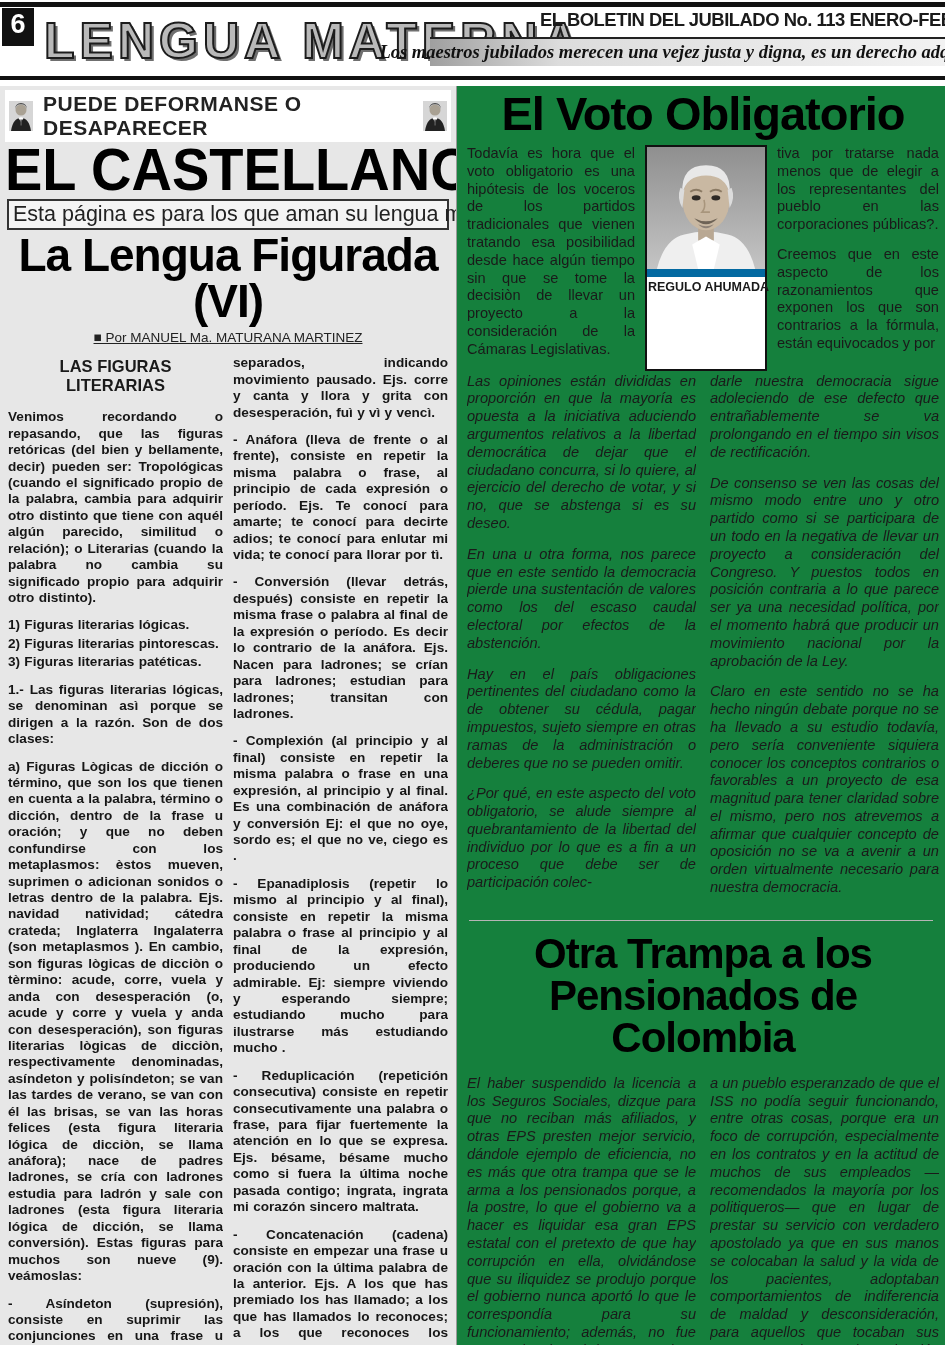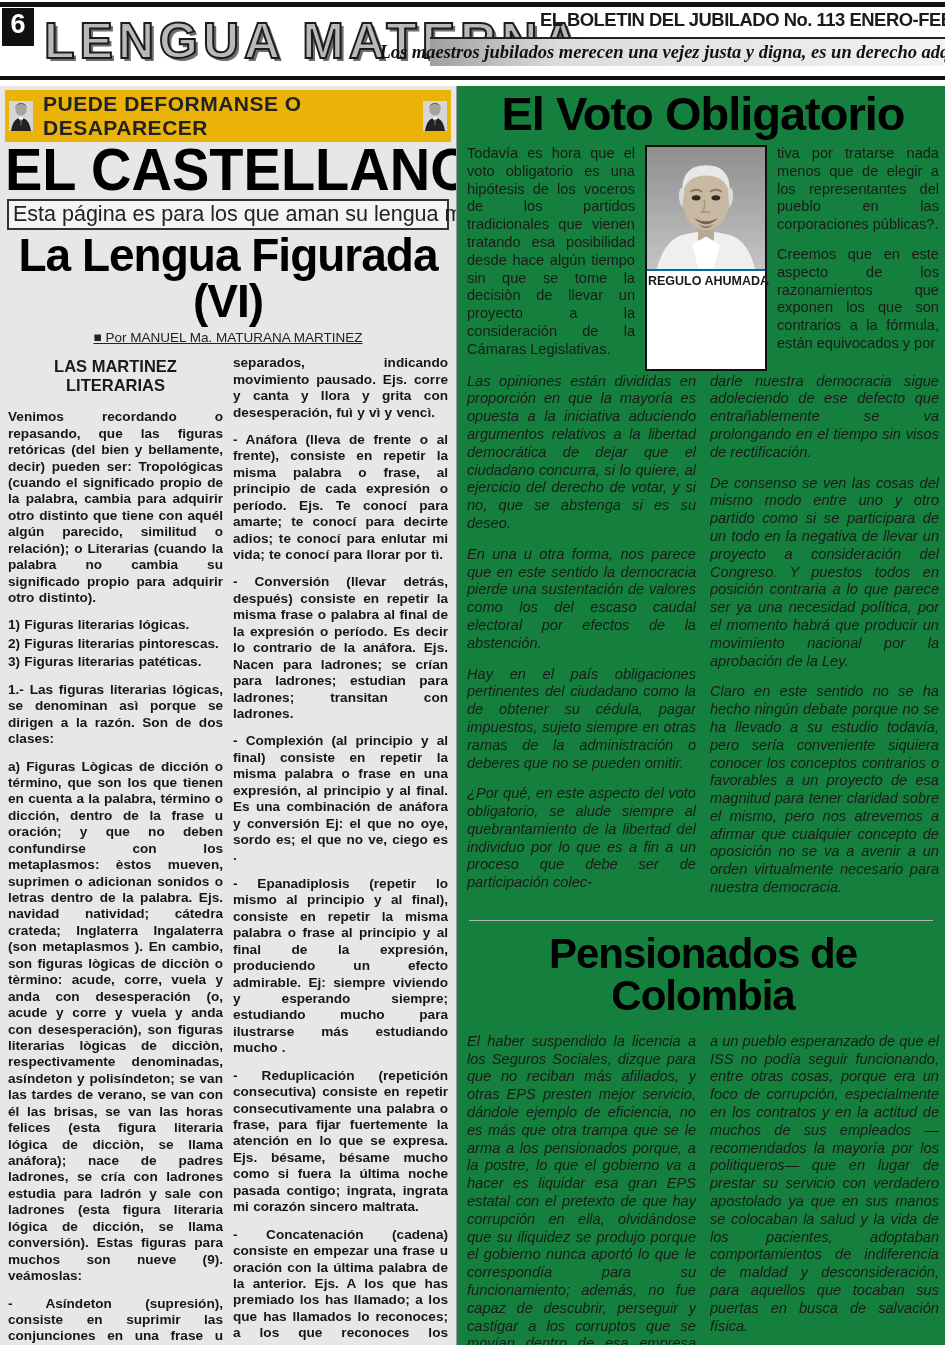--- a/index.html
+++ b/index.html
@@ -50,21 +50,21 @@
     width: 456px; height: 100%;
     background: #e7e7e7;
     padding: 4px 5px 0 5px;
     overflow: hidden;
   }
   .v-divider { width: 1px; background: #9a9a9a; }
   .right-panel { flex: 1; height: 100%; padding: 2px 6px 4px 10px; overflow: hidden; background: #15803d; }
 
   
   .kicker-row {
-    background: #eab308;
+    background: #ffffff;
     display: flex; align-items: center; justify-content: center; gap: 10px;
     padding: 2px 4px;
   }
   .kicker-row .kicker { font-size: 21px; font-weight: bold; letter-spacing: 0.5px; color: #222; }
   .mini-portrait { width: 24px; height: 30px; flex: 0 0 auto; }
   .castellano-title {
     font-size: 56px; font-weight: 900; text-align: center; line-height: 0.95;
     letter-spacing: 0px; color: #000; transform: scaleY(1.05); transform-origin: top;
     white-space: nowrap;
   }
@@ -95,21 +95,21 @@
   .voto-title {
     font-size: 47px; font-weight: 900; text-align: center; letter-spacing: -1px;
     line-height: 1.0; margin: 2px 0 8px 0; color: #000;
   }
   .voto-row1 { display: flex; gap: 10px; }
   .voto-intro-left { width: 168px; flex: 0 0 auto; }
   .voto-intro-left p, .voto-intro-right p { font-size: 14.6px; line-height: 1.22; text-align: justify; margin-bottom: 12px; }
   .photo-card { width: 122px; flex: 0 0 auto; border: 2px solid #111; background: #fff; }
   .photo-img { width: 100%; height: 122px; display: block; }
   .photo-caption {
-    border-top: 2px solid #0369a1; text-align: center;
+    border-top: 8px solid #0369a1; text-align: center;
     font-size: 12.5px; font-weight: 900; padding: 3px 1px; letter-spacing: 0px;
     white-space: nowrap;
   }
   .voto-intro-right { flex: 1; }
   .voto-row2 { display: flex; gap: 14px; margin-top: 2px; }
   .voto-row2 .col, .trampa-cols .col { flex: 1; overflow: hidden; }
   .voto-row2 p, .trampa-cols p { font-size: 14.6px; line-height: 1.22; text-align: justify; margin-bottom: 13px; font-style: italic; }
 
   .article-divider { border: none; border-top: 1px solid #b5b5b5; margin: 10px 6px 12px 2px; }
 
@@ -154,21 +154,21 @@
         <rect x="11.3" y="18.5" width="1.6" height="6" fill="#555"></rect>
       </svg>
     </div>
     <div class="castellano-title">EL CASTELLANO</div>
     <div class="tagline-box">Esta página es para los que aman su lengua materna</div>
     <div class="figurada-headline">La Lengua Figurada (VI)</div>
     <div class="byline">■ Por MANUEL Ma. MATURANA MARTINEZ</div>
 
     <div class="castellano-cols body-text">
       <div class="col">
-        <div class="subhead">LAS MARTINEZ LITERARIAS</div>
+        <div class="subhead">LAS FIGURAS LITERARIAS</div>
         <p>Venimos recordando o repasando, que las figuras retóricas (del bien y bellamente, decir) pueden ser: Tropológicas (cuando el significado propio de la palabra, cambia para adquirir otro distinto que tiene con aquél algún parecido, similitud o relación); o Literarias (cuando la palabra no cambia su significado propio para adquirir otro distinto).</p>
         <p style="margin-bottom:2px">1) Figuras literarias lógicas.</p>
         <p style="margin-bottom:2px">2) Figuras literarias pintorescas.</p>
         <p>3) Figuras literarias patéticas.</p>
         <p>1.- Las figuras literarias lógicas,  se denominan asì porque se dirigen a la razón. Son de dos clases:</p>
         <p>a) Figuras Lògicas de dicción o término,  que son los que tienen en cuenta a la palabra, término o dicción, dentro de la frase u oración; y que no deben confundirse con los metaplasmos: èstos mueven, suprimen o adicionan sonidos o letras  dentro de la palabra. Ejs. navidad natividad; cátedra crateda; Inglaterra Ingalaterra (son metaplasmos ). En cambio, son figuras lògicas de dicciòn o tèrmino: acude, corre, vuela y anda con desesperación (o, acude y corre y vuela y anda con desesperación), son figuras literarias lògicas de dicciòn, respectivamente denominadas, asíndeton y polisíndeton;  se van las tardes de verano,  se van con él las brisas,  se van  las horas felices (esta figura literaria lógica de dicciòn, se llama anáfora); nace de padres  ladrones,  se cría con ladrones  estudia para ladrón  y sale con ladrones (esta figura literaria lógica de dicción, se llama conversión).  Estas figuras para muchos son nueve (9). veámoslas:</p>
         <p>-  Asíndeton  (supresión), consiste en suprimir las conjunciones en una frase u oración, para darle rapidez a la idea, dándole viveza, animación y vehemencia, a la expresión. Ejs. corre, canta, llora, grita con desesperación; fuì, vì, vencì.</p>
 
       </div>
       <div class="col">
@@ -238,20 +238,21 @@
           <p>De consenso se ven las cosas del mismo modo entre uno y otro partido como si se participara de un todo en la negativa de llevar un proyecto a consideración del Congreso. Y puestos todos en posición contraria a lo que parece ser ya una necesidad política, por el momento habrá que producir un movimiento nacional por la aprobación de la Ley.</p>
           <p>Claro en este sentido no se ha hecho ningún debate porque no se ha llevado a su estudio todavía, pero sería conveniente siquiera conocer los conceptos contrarios o favorables a un proyecto de esa magnitud para tener claridad sobre el mismo, pero nos atrevemos a afirmar que cualquier concepto de oposición no se va a avenir a un orden virtualmente necesario para nuestra democracia.</p>
         </div>
       </div>
     </div>
 
     <hr class="article-divider">
 
     <div>
       <div class="trampa-title">
+        <div>Otra Trampa a los</div>
         <div>Pensionados de Colombia</div>
       </div>
       <div class="trampa-cols">
         <div class="col">
           <p>El haber suspendido la licencia a los Seguros Sociales, dizque para que no reciban más afiliados, y otras EPS presten mejor servicio, dándole ejemplo de eficiencia, no es más que otra trampa que se le arma a los pensionados porque, a la postre, lo que el gobierno va a hacer es liquidar esa gran EPS estatal con el pretexto de que hay corrupción en ella, olvidándose que su iliquidez se produjo porque el gobierno nunca aportó lo que le correspondía para su funcionamiento; además, no fue capaz de descubrir, perseguir y castigar a los corruptos que se movían dentro de esa empresa con el sigilo de los ladrones y estafadores.</p>
 
         </div>
         <div class="col">
           <p>a un pueblo esperanzado de que el ISS no podía seguir funcionando, entre otras cosas, porque era un foco de corrupción, especialmente en los contratos y en la actitud de muchos de sus empleados —recomendados la mayoría por los politiqueros— que en lugar de prestar su servicio con verdadero apostolado ya que en sus manos se colocaban la salud y la vida de los pacientes, adoptaban comportamientos de indiferencia de maldad y desconsideración, para aquellos que tocaban sus puertas en busca de salvación física.</p>
 

